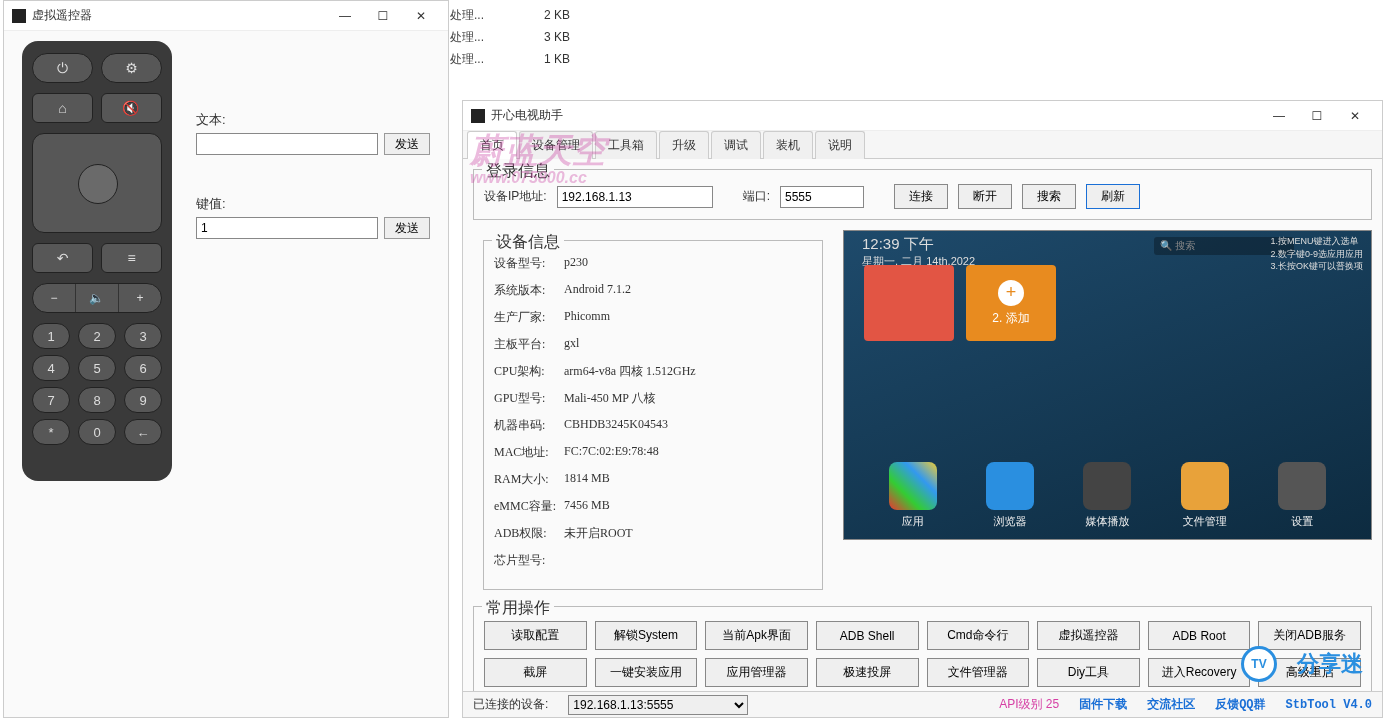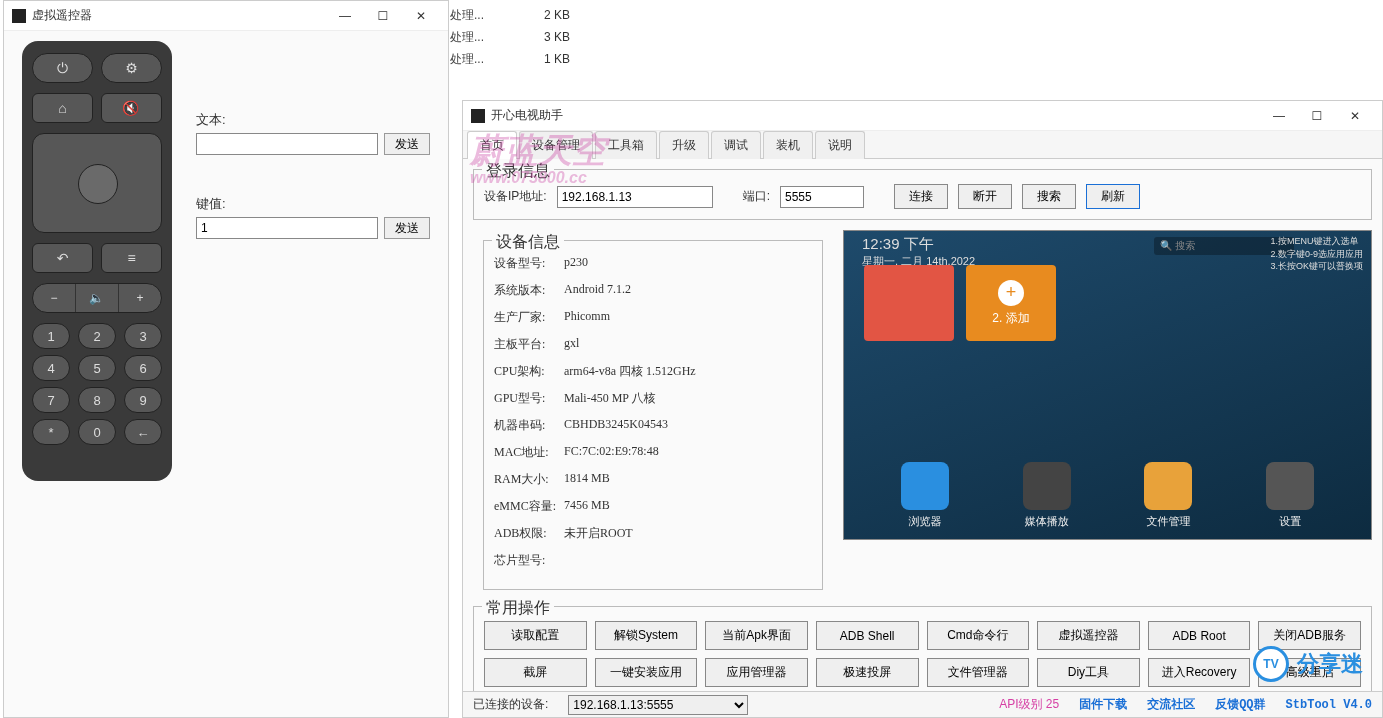--- a/index.html
+++ b/index.html
@@ -60,21 +60,21 @@
   .ss-top .t{font-size:15px;}
   .ss-search{position:absolute; top:6px; left:310px; width:140px; height:18px; background:rgba(0,0,0,0.3); border-radius:3px; color:#888; font-size:10px; padding:2px 6px;}
   .ss-hint{position:absolute; top:4px; right:8px; color:#ddd; font-size:9px; line-height:1.4;}
   .ops { margin:6px 10px 10px; }
   .ops-grid { display:grid; grid-template-columns:repeat(6,1fr); gap:8px; }
   .ops-grid .abtn { text-align:center; padding:5px 0;}
   .statusbar { position:absolute; bottom:0; left:0; right:0; height:26px; border-top:1px solid #ccc; display:flex; align-items:center; padding:0 10px; gap:20px; font-size:12px; background:#f6f6f6;}
   .statusbar select{border:1px solid #888; height:20px; font-size:12px; width:180px;}
   .pink{color:#d63fa4;}
   .linkblue{color:#1a6fd6; font-weight:bold;font-family:Liberation Mono, monospace;}
-  .sharelogo { position:absolute; right:20px; bottom:36px; display:flex; align-items:center; gap:8px; color:#2a8fe0; font-size:22px; font-weight:bold; z-index:50;margin-top:45px;}
+  .sharelogo { position:absolute; right:20px; bottom:36px; display:flex; align-items:center; gap:20px; color:#2a8fe0; font-size:22px; font-weight:bold; z-index:50;margin-top:45px;}
   .sharelogo .circ{width:36px;height:36px;border:3px solid #2a8fe0;border-radius:50%;display:flex;align-items:center;justify-content:center;font-size:12px;background:#fff;}
 </style>
 </head>
 <body>
 
 <div class="bglist">
   <div class="r">
       <span>处理...</span>
       <span class="sz">2 KB</span>
     </div>
@@ -251,20 +251,21 @@
         <div>3.长按OK键可以普换项</div>
       </div>
       <div class="tiles">
         <div class="tile" style="background:#e25544"></div>
         <div class="tile" style="background:#e88b1f;display:flex;flex-direction:column;align-items:center;justify-content:center;color:#fff">
           <div style="width:26px;height:26px;border-radius:50%;background:#fff;color:#e88b1f;display:flex;align-items:center;justify-content:center;font-size:18px;margin-bottom:4px">+</div>
           <span>2. 添加</span>
         </div>
       </div>
       <div class="dock">
+        <div class="app"><div class="ic" style="background:linear-gradient(45deg,#e33,#3c3,#39e,#ec3)"></div><span>应用</span></div>
         <div class="app"><div class="ic" style="background:#2a8fe0"></div><span>浏览器</span></div>
         <div class="app"><div class="ic" style="background:#444"></div><span>媒体播放</span></div>
         <div class="app"><div class="ic" style="background:#e8a23a"></div><span>文件管理</span></div>
         <div class="app"><div class="ic" style="background:#555"></div><span>设置</span></div>
       </div>
     </div>
   </div>
 
   <div class="group ops">
     <div class="legend">常用操作</div>

